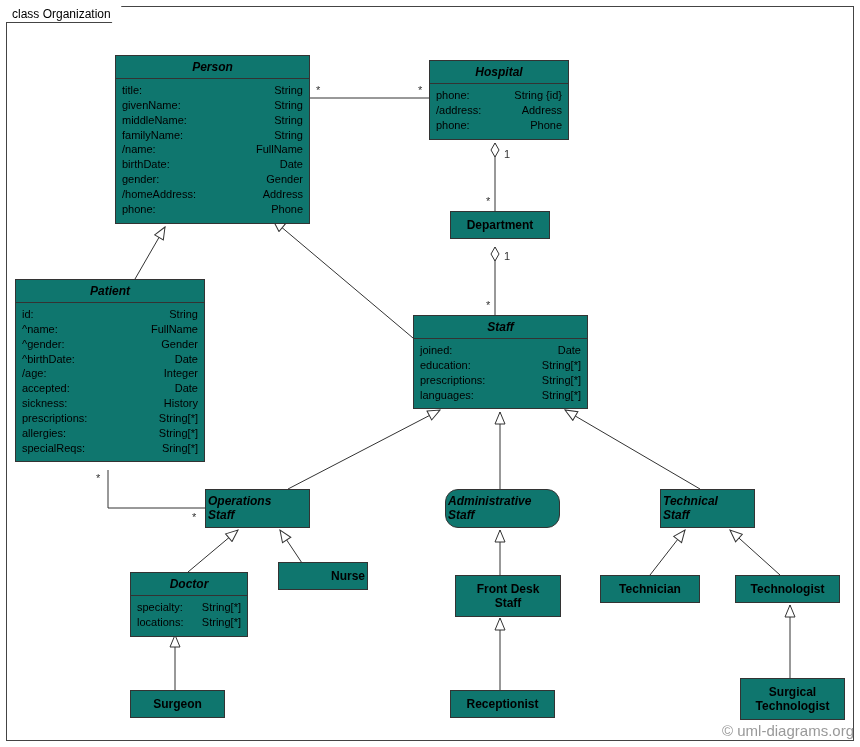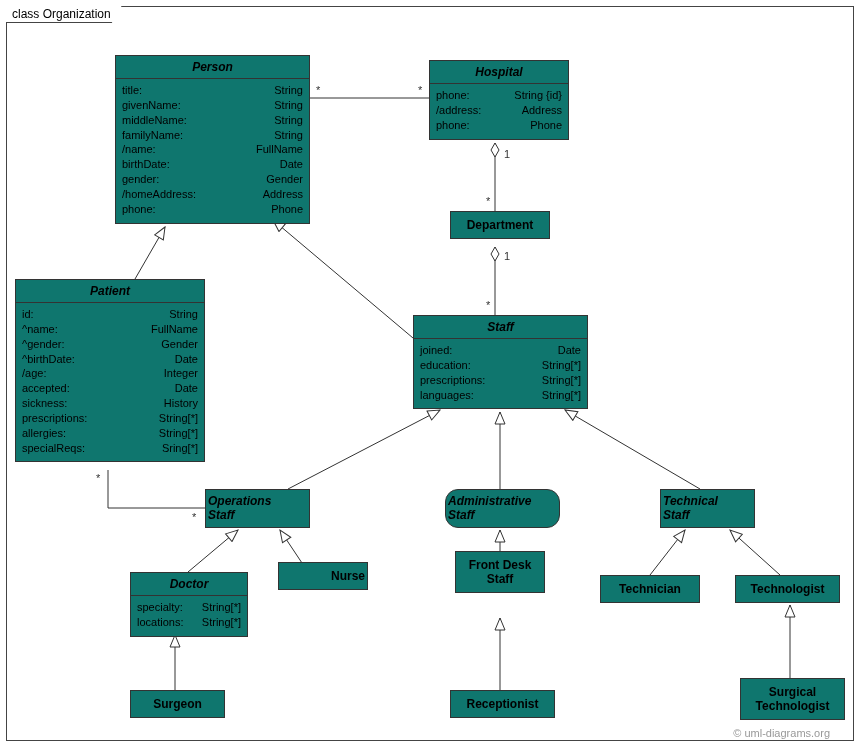--- a/index.html
+++ b/index.html
@@ -56,21 +56,21 @@
     white-space: nowrap;
   }
   .small-title {
     text-align: center;
     font-weight: bold;
     padding: 6px 4px;
   }
   .multi-title { text-align:left; font-style: italic; font-weight:bold; padding:4px 2px; line-height:1.2;}
   svg.conn { position:absolute; left:0; top:0; width:860px; height:747px; pointer-events:none; }
   .mlabel { position:absolute; font-size:11px; color:#333; background:transparent; }
-  .watermark { position:absolute; right:30px; bottom:8px; font-size:11px; color:#999;margin-top:24px; }
+  .watermark { position:absolute; right:6px; bottom:8px; font-size:15px; color:#999;margin-top:24px; }
 </style>
 </head>
 <body>
 
 <div class="canvas">
   <div class="frame">
     <div class="frame-notch">class Organization</div>
   </div>
 
   <svg class="conn">
@@ -279,21 +279,21 @@
           <span>locations:</span>
           <span>String[*]</span>
         </div>
     </div>
   </div>
 
   <div class="box" style="left:278px; top:562px; width:90px;padding-left:48px;">
     <div class="small-title">Nurse</div>
   </div>
 
-  <div class="box" style="left:455px; top:551px; width:90px;">
+  <div class="box" style="left:455px; top:575px; width:106px;">
     <div class="small-title" style="font-weight:bold;">
       <span>Front Desk</span><br><span>Staff</span>
     </div>
   </div>
 
   <div class="box" style="left:600px; top:575px; width:100px;">
     <div class="small-title">Technician</div>
   </div>
 
   <div class="box" style="left:735px; top:575px; width:105px;">

